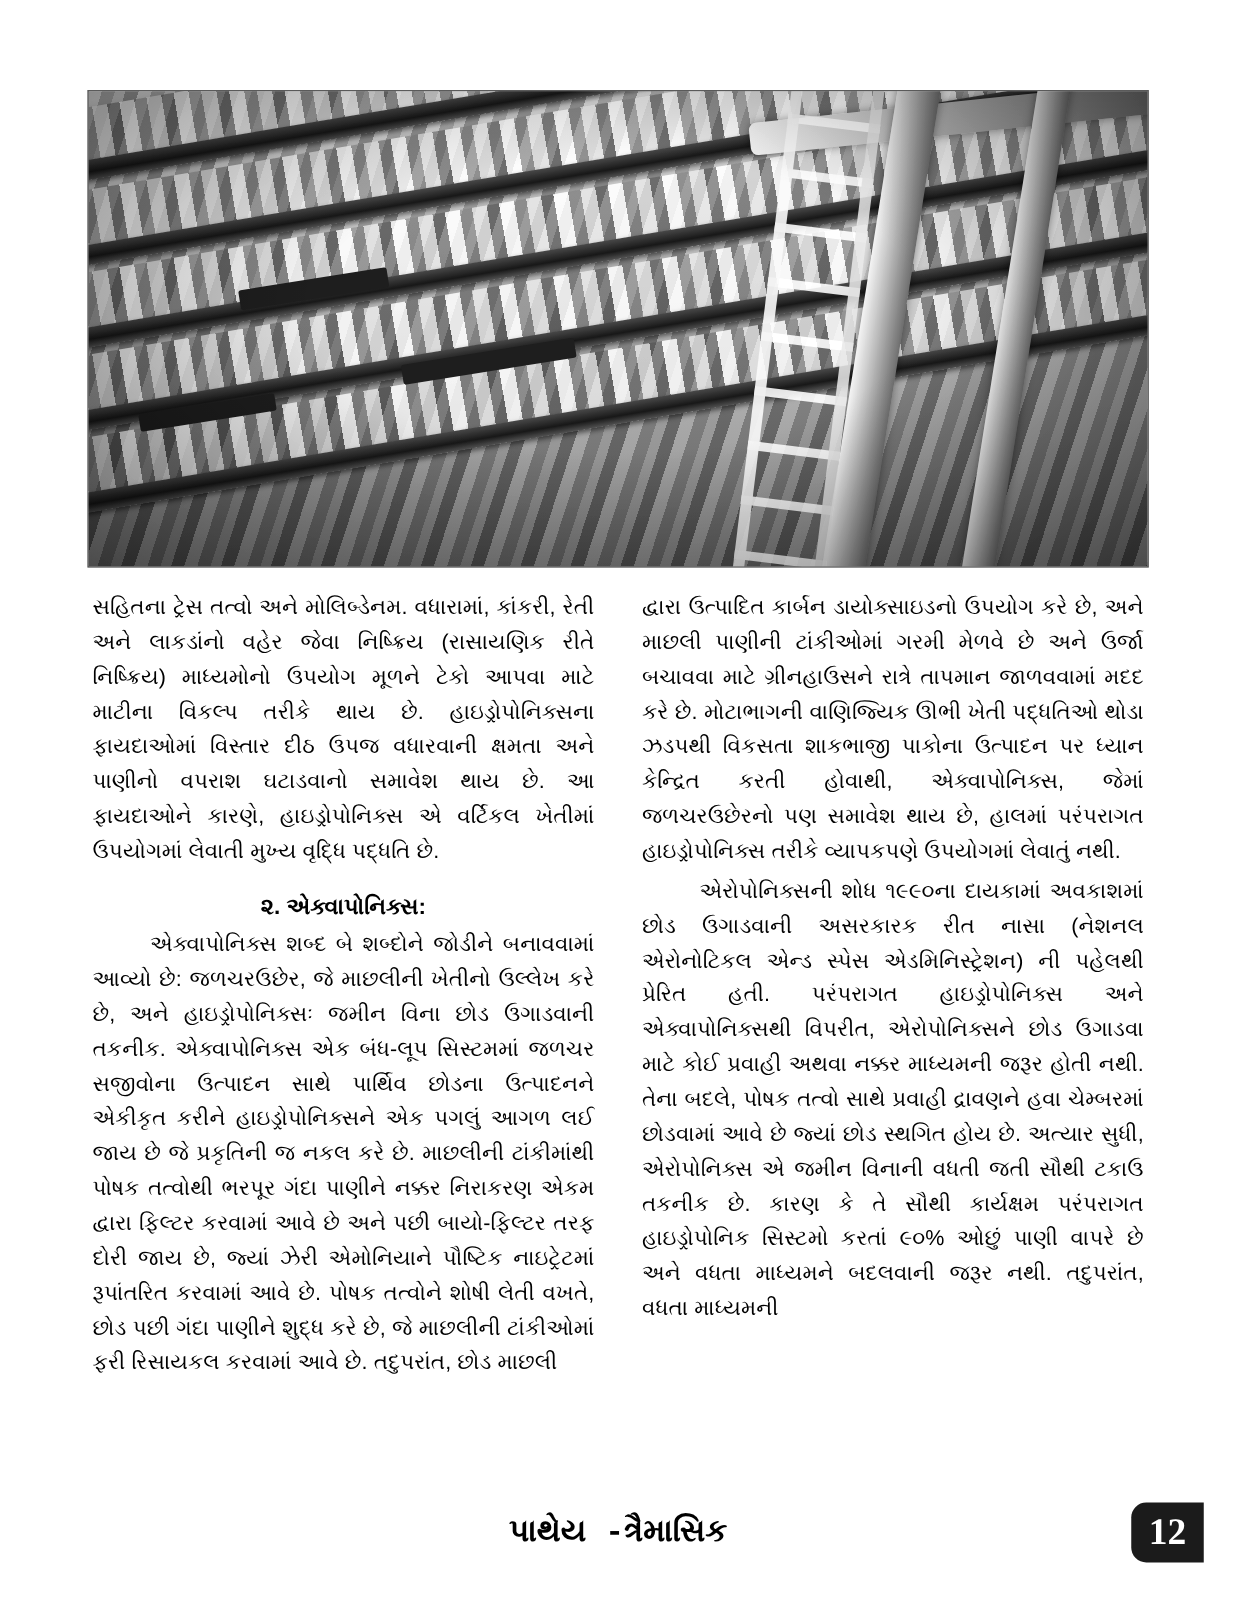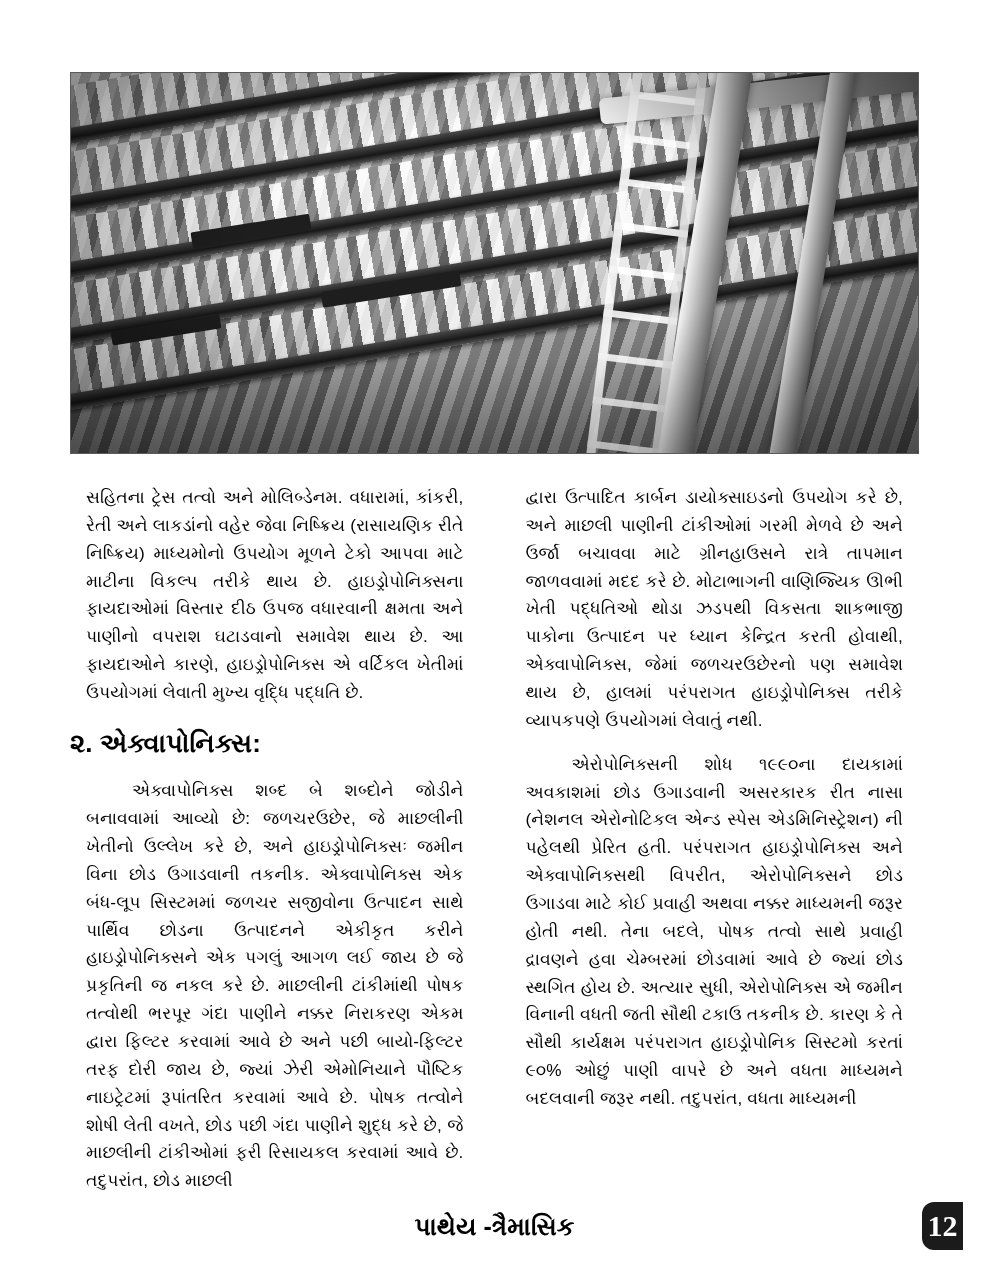--- a/index.html
+++ b/index.html
@@ -110,57 +110,58 @@
 
   
   .columns {
     display: flex;
     gap: 30px;
     margin-top: 14px;
     width: 849px;
   }
   .col { width: 410px; }
   p {
-    margin: 16px;
+    margin: 4px;
     text-align: justify;
     font-size: 17.2px;
     line-height: 1.62;
     letter-spacing: 0.1px;
     font-family: "Liberation Sans", sans-serif;
   }
   p.indent { text-indent: 46px; }
   h2 {
     margin: 18px 0 4px 0;
-    font-size: 26px;
+    font-size: 18px;
     font-weight: bold;
     line-height: 1.4;
+    text-align: center;
   }
 
   
   .footer {
     position: absolute;
     left: 0;
     right: 0;
     bottom: 22px;
     height: 52px;
   }
   .footer-title {
     position: absolute;
     left: 0; right: 0;
     top: 6px;
     text-align: center;
     font-size: 25px;
     font-weight: bold;
-    font-family: Liberation Sans, sans-serif;
+    font-family: Liberation Mono, monospace;
   }
   .page-number {
     position: absolute;
     right: 26px;
     top: -4px;
-    width: 41px;
+    width: 58px;
     height: 48px;
     border-radius: 12px 0 0 12px;
     background: #1b1b1b;
     color: #ffffff;
     font-size: 30px;
     font-weight: bold;
     display: flex;
     align-items: center;
     justify-content: center;
     font-family: "Liberation Serif", serif;

